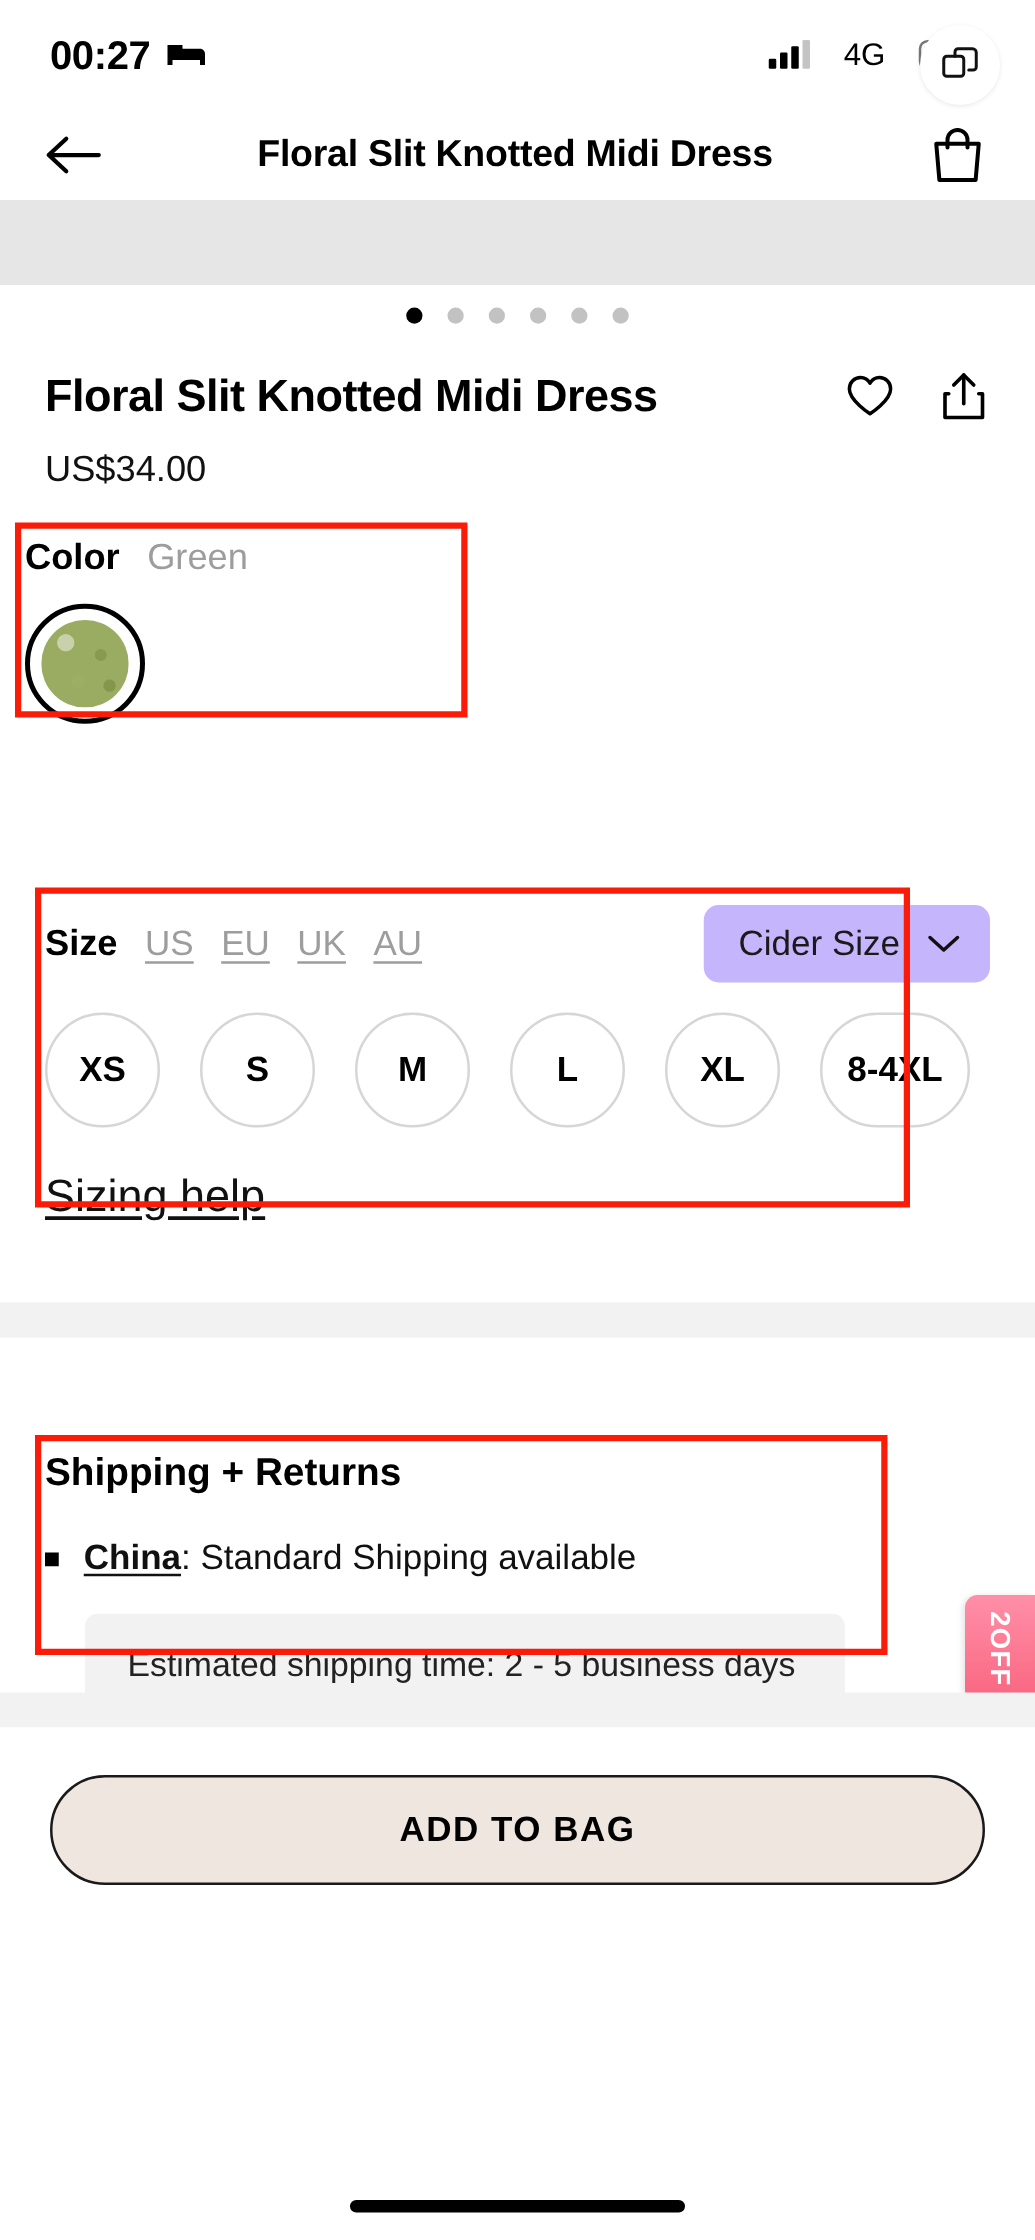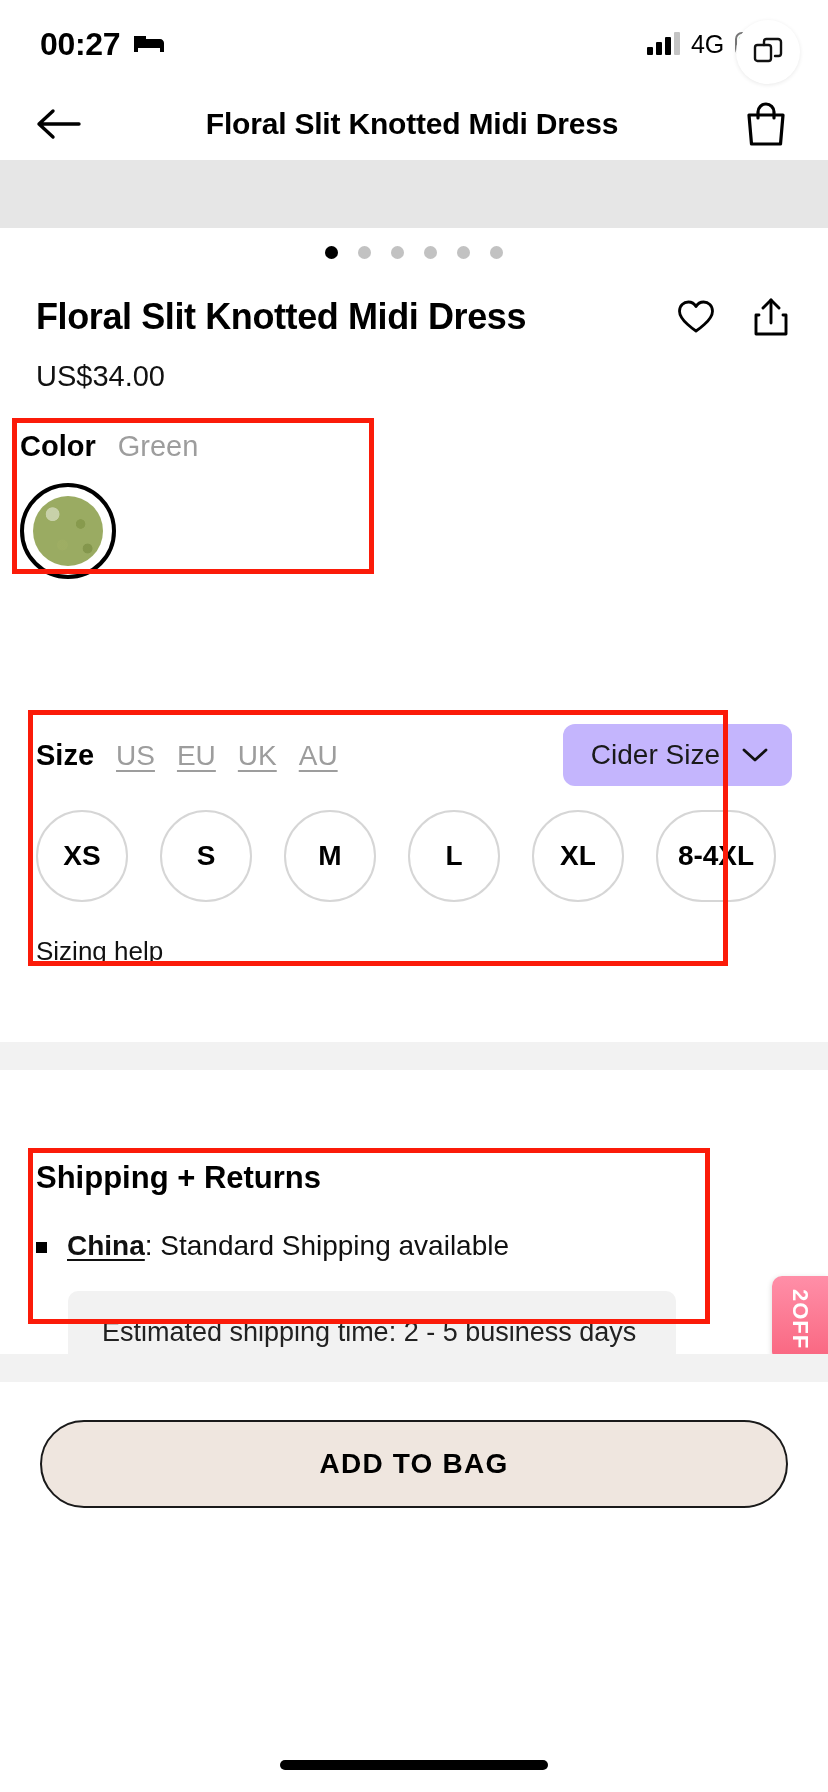--- a/index.html
+++ b/index.html
@@ -14,21 +14,21 @@
 
   
   .statusbar{
     position:absolute; top:0; left:0; width:828px; height:88px;
     display:flex; align-items:center; justify-content:space-between;
     padding:0 46px 0 40px;
   }
   .status-left{ display:flex; align-items:center; gap:12px; }
   .status-time{ font-size:32px; font-weight:600; color:#000; letter-spacing:-0.3px; }
   .bed-icon{ display:block; }
-  .status-right{ display:flex; align-items:center; gap:11px;text-align:center; }
+  .status-right{ display:flex; align-items:center; gap:27px;text-align:center; }
   .sig{ display:flex; align-items:flex-end; gap:3px; height:22px; }
   .sig i{ display:block; width:6px; background:#000; border-radius:1px; }
   .sig i:nth-child(1){ height:8px; }
   .sig i:nth-child(2){ height:13px; }
   .sig i:nth-child(3){ height:18px; }
   .sig i:nth-child(4){ height:23px; background:#c4c4c4; }
   .net{ font-size:25px; font-weight:500; color:#000; letter-spacing:-0.2px; }
   .batt{ position:relative; width:47px; height:24px; border:2px solid #777; border-radius:7px; padding:2px; }
   .batt::after{ content:""; position:absolute; right:-6px; top:7px; width:4px; height:9px; background:#8a8a8a; border-radius:0 2px 2px 0; }
   .batt-fill{ width:100%; height:100%; background:#3ddc5b; border-radius:4px; }
@@ -104,21 +104,21 @@
   .size-row{ display:flex; align-items:center; gap:32px; margin-top:24px; }
   .size-chip{
     flex:0 0 auto; width:92px; height:92px; border-radius:50%;
     border:2px solid #d6d6d6; background:#fff;
     display:flex; align-items:center; justify-content:center;
     font-size:28px; font-weight:700; color:#000; cursor:pointer;
   }
   .size-chip.wide{ width:120px; border-radius:60px; }
   .sizing-help{
     margin-top:34px; display:inline-block;
-    font-size:26px; color:#111; text-decoration:underline; text-underline-offset:4px; cursor:pointer;
+    font-size:36px; color:#111; text-decoration:underline; text-underline-offset:4px; cursor:pointer;
   }
 
   
   .sep{ position:absolute; left:0; width:828px; height:28px; background:#f2f2f2; }
 
   
   .ship-sec{ position:absolute; top:1160px; left:0; width:712px; padding:0 36px; }
   .ship-title{ font-size:31px; font-weight:700; color:#000; }
   .ship-list{ list-style:none; margin-top:30px; }
   .ship-li{ display:flex; align-items:flex-start; gap:20px; }

